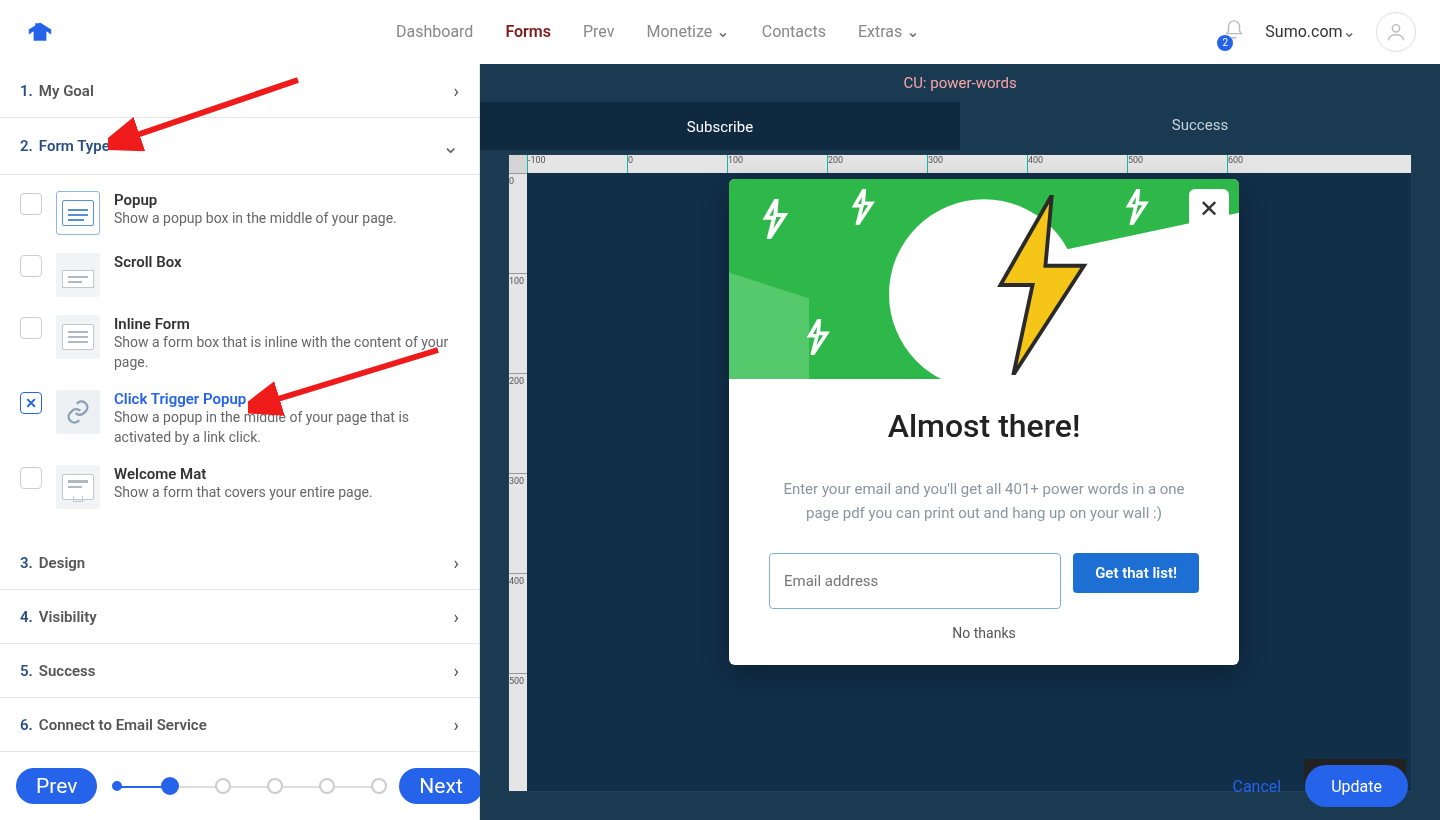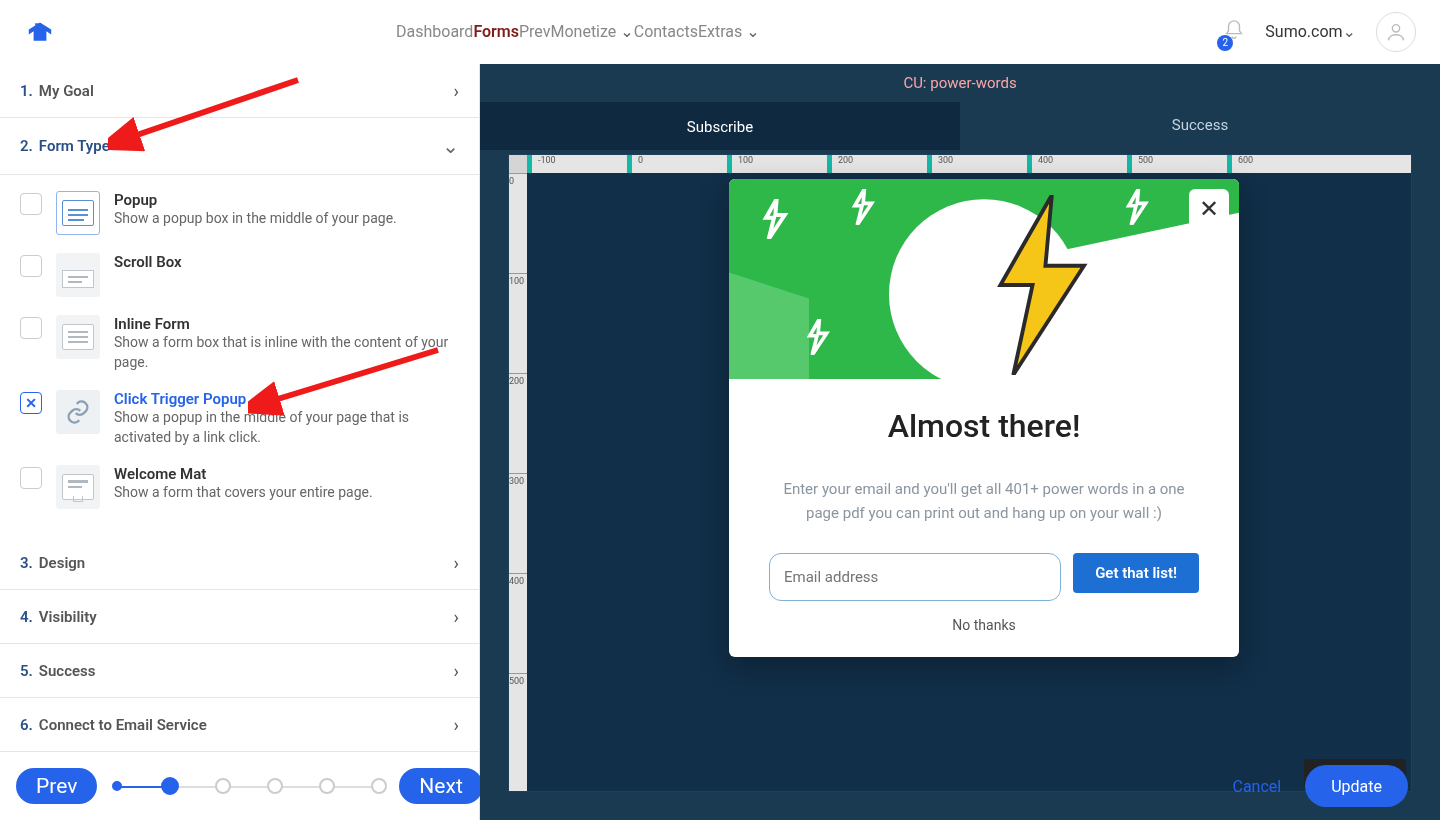--- a/index.html
+++ b/index.html
@@ -1,21 +1,21 @@
 <!DOCTYPE html>
 <html><head>
 <meta charset="utf-8">
 <style>
 * { margin: 0; padding: 0; box-sizing: border-box; font-family: -apple-system, BlinkMacSystemFont, "Segoe UI", Roboto, sans-serif; }
 body { width: 1440px; height: 820px; overflow: hidden; background: #fff; position: relative; }
 
 
 .header { height: 64px; display: flex; align-items: center; padding: 0 24px; border-bottom: 1px solid transparent; }
 .logo { width: 32px; height: 24px; margin-right: 340px; }
-.nav { display: flex; }
+.nav { display: flex; gap: 32px; }
 .nav-item { color: #888; font-size: 16px; cursor: pointer; display: flex; align-items: center; gap: 4px; }
 .nav-item.active { color: #7f1d1d; font-weight: 600; }
 .header-right { margin-left: auto; display: flex; align-items: center; gap: 20px; }
 .bell-wrap { position: relative; }
 .bell-badge { position: absolute; bottom: -6px; left: -6px; background: #2563eb; color: #fff; font-size: 10px; width: 16px; height: 16px; border-radius: 8px; display: flex; align-items: center; justify-content: center; }
 .site-label { color: #333; font-size: 16px; display: flex; align-items: center; }
 .avatar { width: 40px; height: 40px; border: 1px solid #ddd; border-radius: 50%; display: flex; align-items: center; justify-content: center; color: #aaa; }
 
 
 .main { display: flex; height: 756px; }
@@ -56,36 +56,36 @@
 .preview { flex: 1; background: #1a3a52; display: flex; flex-direction: column; position: relative; }
 .preview-title { text-align: center; color: #fca5a5; padding: 10px; font-size: 15px; }
 .tabs { display: flex; }
 .tab { flex: 1; text-align: center; padding: 14px; color: #c5d3dd; font-size: 15px; cursor: pointer; }
 .tab.active { background: #0f2a40; color: #fff; border-top: 2px solid #0f2a40; }
 .canvas-wrap { flex: 1; padding: 4px 28px 28px; position: relative; }
 .canvas { width: 100%; height: 100%; background: #112f49; position: relative; overflow: hidden; border: 1px solid rgba(255,255,255,0.08);}
 .ruler-h { position: absolute; top: 0; left: 18px; right: 0; height: 18px; background: #e5e5e5; display: flex; font-size: 9px; color: #555; overflow: hidden; }
 .ruler-v { position: absolute; top: 18px; left: 0; width: 18px; bottom: 0; background: #e5e5e5; font-size: 9px; color: #555; overflow:hidden; }
 .ruler-corner { position: absolute; top:0; left:0; width:18px; height:18px; background:#d5d5d5;}
-.ruler-h span { width: 100px; flex-shrink:0; border-left: 5px solid #14b8a6; padding-left: 6px; }
+.ruler-h span { width: 100px; flex-shrink:0; border-left: 1px solid #14b8a6; padding-left: 0; }
 .ruler-v span { display:block; height: 100px; border-top: 1px solid #999; padding-top:2px; writing-mode: horizontal-tb;}
 
 .popup { position: absolute; left: 220px; top: 24px; width: 510px; background: #fff; border-radius: 6px; overflow: hidden; box-shadow: 0 10px 30px rgba(0,0,0,0.3); }
 .popup-hero { height: 200px; background: #2fb84a; position: relative; overflow:hidden;}
 .popup-close { position: absolute; top: 10px; right: 10px; width: 40px; height: 40px; background: #fff; border-radius: 6px; display: flex; align-items: center; justify-content: center; font-size: 24px; color: #333; cursor: pointer; z-index:3;}
 .circle{ position:absolute; left:50%; top:50%; transform:translate(-50%,-42%); width:190px; height:190px; background:#fff; border-radius:50%;}
 .bolt-main{ position:absolute; left:48%; top:8%; z-index:2;}
 .tri-right{ position:absolute; right:-40px; bottom:-120px; width:300px; height:260px; background:#fff; transform: rotate(-12deg);}
 .tri-left{ position:absolute; left:-40px; bottom:-60px; width:120px; height:160px; background:#55c96b; transform: skewY(18deg);}
 .mini-bolt{ position:absolute; stroke:#fff; stroke-width:3; fill:none;}
 .popup-body { padding: 28px 40px 24px; text-align: center; }
 .popup-h { font-size: 32px; color: #222; font-weight: 500; margin-bottom: 32px; }
 .popup-p { color: #8a95a0; font-size: 15px; line-height: 1.6; margin-bottom: 28px; }
 .popup-form { display: flex; gap: 12px; margin-bottom: 16px; }
-.popup-input { flex: 1; height: 48px; border: 1px solid #7fb0d6; border-radius: 12px; padding: 0 14px; font-size: 15px; color:#777; }
+.popup-input { flex: 1; height: 56px; border: 1px solid #7fb0d6; border-radius: 4px; padding: 0 14px; font-size: 15px; color:#777; }
 .popup-btn { height: 40px; padding: 0 22px; background: #1d6fd4; color: #fff; border: none; border-radius: 4px; font-weight: 600; font-size: 15px; }
 .popup-no { color: #555; font-size: 14px; }
 
 .coords { position: absolute; bottom: 34px; right: 34px; background: #222; color: #fff; font-size: 13px; padding: 6px 12px; border-radius: 2px; }
 
 .page-footer { position: absolute; bottom: 0; right: 0; height: 68px; display: flex; align-items: center; gap: 24px; padding: 0 32px; }
 .link-cancel { color: #2563eb; font-size: 16px; cursor: pointer; }
 .btn-update { background: #2563eb; color: #fff; border: none; height: 42px; padding: 0 26px; border-radius: 21px; font-size: 16px; }
 
 

